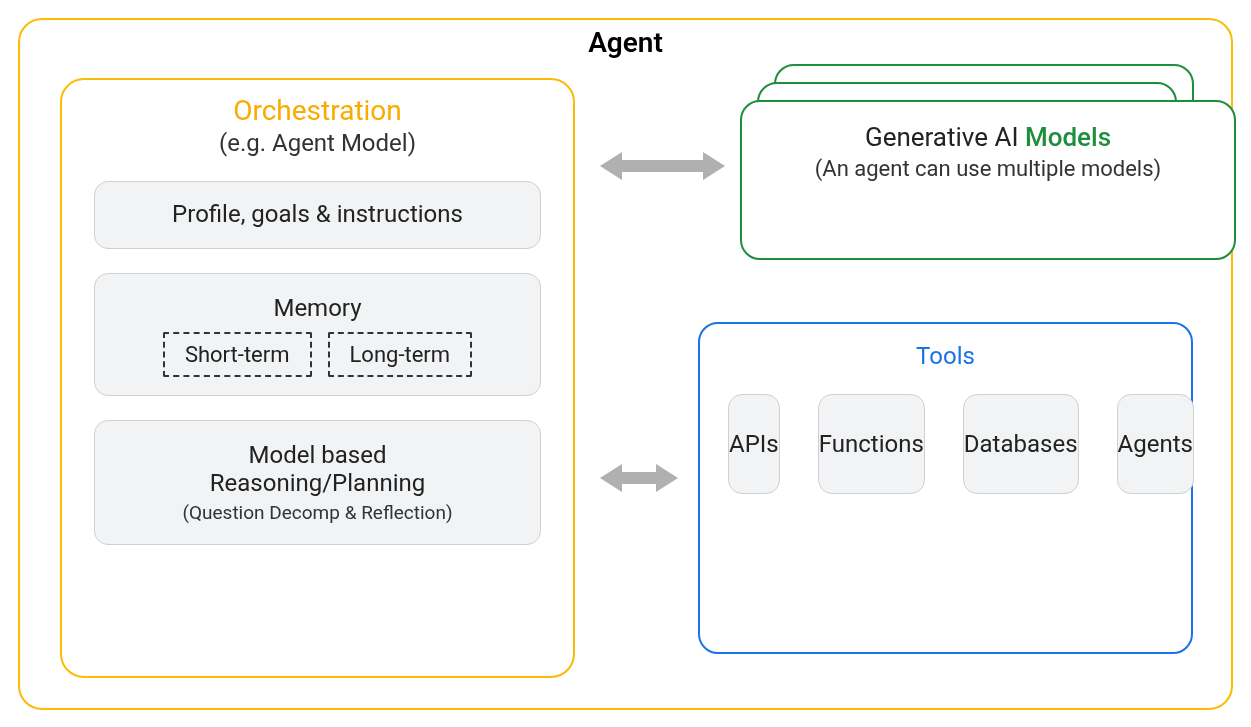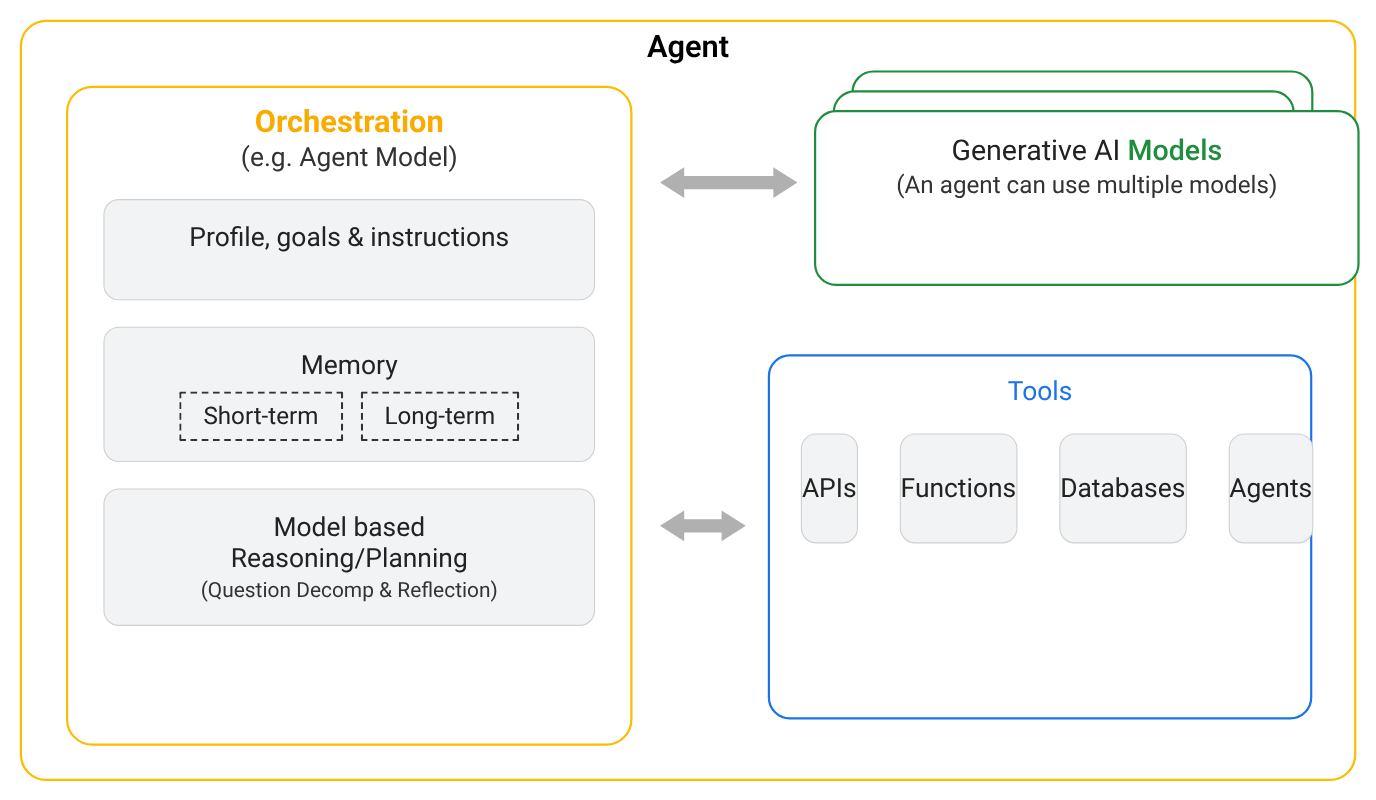--- a/index.html
+++ b/index.html
@@ -41,41 +41,41 @@
       height: 600px;
       border: 2px solid #fbbc04;
       border-radius: 24px;
       background: #fff;
     }
     .orch-title {
       text-align: center;
       font-size: 28px;
       color: #f9ab00;
       margin-top: 14px;
-      font-weight: 700;
+      font-weight: 400;
     }
     .orch-subtitle {
       text-align: center;
       font-size: 24px;
       color: #333;
       margin-top: 2px;
       font-weight: 400;
     }
     .inner-box {
       background: #f1f3f4;
       border: 1px solid #d0d0d0;
       border-radius: 14px;
       margin: 24px 32px 0 32px;
       padding: 20px 12px;
       text-align: center;
     }
     .inner-box.profile {
-      height: 92px;
+      height: 68px;
       display: flex;
-      align-items: flex-start;
+      align-items: flex-end;
       justify-content: center;
     }
     .inner-box-title {
       font-size: 24px;
       color: #222;
       font-weight: 400;
     }
     .memory-box {
       padding-bottom: 18px;
     }

